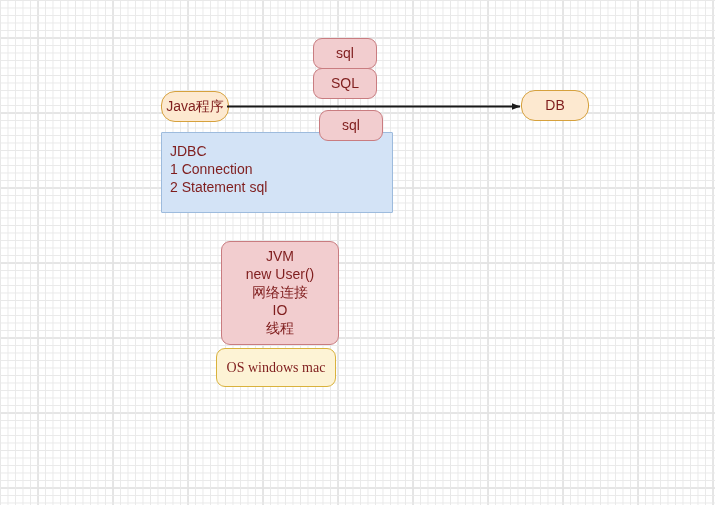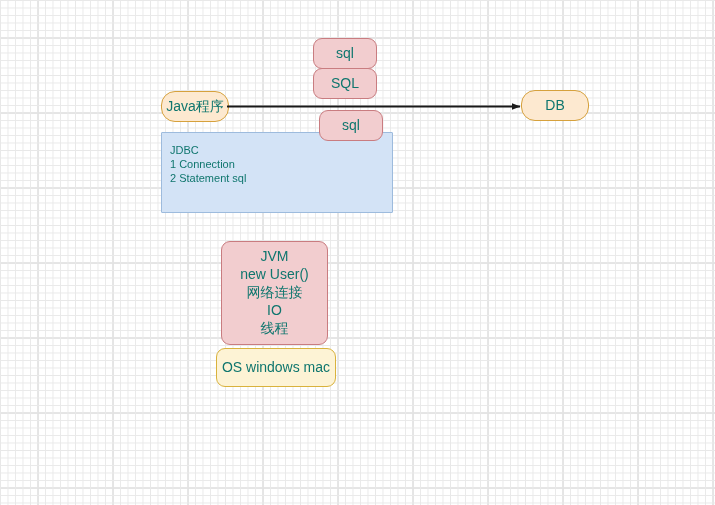--- a/index.html
+++ b/index.html
@@ -27,21 +27,21 @@
     background-position: 0 0, 0 0, 0 0, 0 0;
   }
 
   .node {
     position: absolute;
     box-sizing: border-box;
     display: flex;
     align-items: center;
     justify-content: center;
     text-align: center;
-    color: #0f766e;
+    color: #7f1d1d;
     line-height: 1.28;
     white-space: pre-line;
   }
 
   
   .orange {
     background: #fde9d0;
     border: 1.4px solid #d6a13c;
     border-radius: 14px;
     font-size: 14px;
@@ -50,40 +50,41 @@
     background: #f2cdcf;
     border: 1.4px solid #c97c80;
     border-radius: 9px;
     font-size: 14px;
   }
   .cream {
     background: #fdf3d5;
     border: 1.4px solid #d9b23c;
     border-radius: 9px;
     font-size: 14px;
+    font-family: Liberation Serif, serif;
   }
   .blue-panel {
     background: #d3e3f6;
     border: 1.2px solid #9dbbdd;
     border-radius: 1px;
-    font-size: 11px;
+    font-size: 14px;
     align-items: flex-start;
     justify-content: flex-start;
     text-align: left;
     padding: 10px 0 0 8px;
   }
 
   
   #node-java    { left: 161px; top: 91px;  width: 68px;  height: 31px; }
   #node-sql-top { left: 313px; top: 38px;  width: 64px;  height: 31px; z-index: 4; }
   #node-sql-mid { left: 313px; top: 68px;  width: 64px;  height: 31px; z-index: 3; }
   #node-sql-low { left: 319px; top: 110px; width: 64px;  height: 31px; z-index: 4; }
   #node-db      { left: 521px; top: 90px;  width: 68px;  height: 31px; z-index: 4; }
   #node-jdbc    { left: 161px; top: 132px; width: 232px; height: 81px; z-index: 2; }
-  #node-jvm     { left: 221px; top: 241px; width: 107px; height: 104px; z-index: 3; }
+  #node-jvm     { left: 221px; top: 241px; width: 118px; height: 104px; z-index: 3; }
   #node-os      { left: 216px; top: 348px; width: 120px; height: 39px; z-index: 2; }
 
   
   #connector {
     position: absolute;
     left: 227px;
     top: 99px;
     width: 296px;
     height: 16px;
     z-index: 5;

